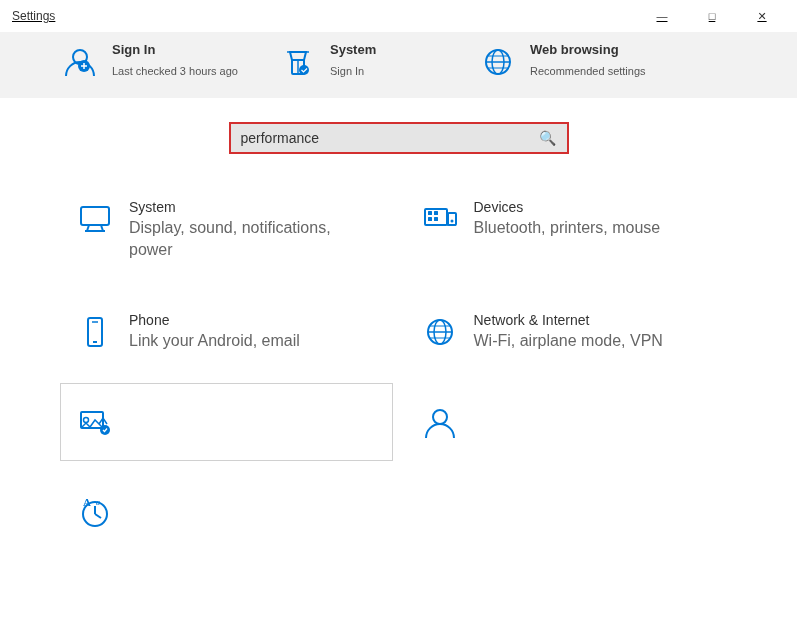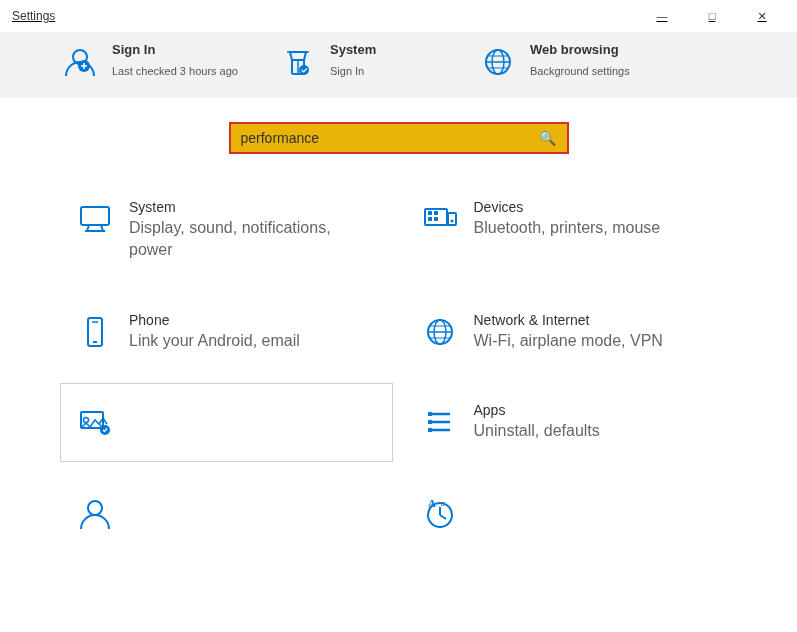--- a/index.html
+++ b/index.html
@@ -80,21 +80,21 @@
     .search-area {
       padding: 24px 60px 16px;
       display: flex;
       justify-content: center;
     }
     .search-box {
       display: flex;
       align-items: center;
       width: 340px;
       border: 2px solid #d32f2f;
-      background: #eab308;
+      background: #e5e5e5;
       padding: 6px 10px;
     }
     .search-input {
       flex: 1;
       border: none;
       outline: none;
       font-size: 14px;
       color: #333;
       font-family: 'Segoe UI', sans-serif;
       background: transparent;
@@ -197,21 +197,21 @@
     <div class="top-item-icon">
       <svg width="36" height="36" viewBox="0 0 36 36" fill="none">
         <circle cx="18" cy="18" r="12" stroke="#0078d7" stroke-width="2" fill="none"></circle>
         <ellipse cx="18" cy="18" rx="6" ry="12" stroke="#0078d7" stroke-width="1.5" fill="none"></ellipse>
         <line x1="6" y1="18" x2="30" y2="18" stroke="#0078d7" stroke-width="1.5"></line>
         <path d="M8 12h20M8 24h20" stroke="#0078d7" stroke-width="1.2"></path>
       </svg>
     </div>
     <div class="top-item-text">
       <div class="label">Web browsing</div>
-      <div class="sublabel">Background settings</div>
+      <div class="sublabel">Recommended settings</div>
     </div>
   </div>
 </div>
 
 <div class="search-area">
   <div class="search-box">
     <input class="search-input" type="text" value="performance" style="">
     <span class="search-icon-wrap">🔍</span>
   </div>
 </div>
@@ -287,36 +287,20 @@
         <rect x="6" y="10" width="22" height="16" rx="1" stroke="#0078d7" stroke-width="2" fill="none"></rect>
         <path d="M24 22l4-6 4 6" fill="none" stroke="#0078d7" stroke-width="1.5"></path>
         <circle cx="11" cy="18" r="2.5" stroke="#0078d7" stroke-width="1.5" fill="none"></circle>
         <path d="M6 26l5-5 4 4 5-7 8 8" stroke="#0078d7" stroke-width="1.5" fill="none"></path>
         <circle cx="30" cy="28" r="5" fill="#0078d7"></circle>
         <path d="M28 28l1.5 1.5L32 26.5" stroke="#fff" stroke-width="1.3" fill="none"></path>
       </svg>
     </div>
   </div>
 
-  <div class="settings-item">
-    <div class="settings-item-icon">
-      <svg width="40" height="40" viewBox="0 0 40 40" fill="none">
-        <line x1="10" y1="12" x2="30" y2="12" stroke="#0078d7" stroke-width="2.5"></line>
-        <line x1="10" y1="20" x2="30" y2="20" stroke="#0078d7" stroke-width="2.5"></line>
-        <line x1="10" y1="28" x2="30" y2="28" stroke="#0078d7" stroke-width="2.5"></line>
-        <rect x="8" y="10" width="4" height="4" rx="0.5" fill="#0078d7"></rect>
-        <rect x="8" y="18" width="4" height="4" rx="0.5" fill="#0078d7"></rect>
-        <rect x="8" y="26" width="4" height="4" rx="0.5" fill="#0078d7"></rect>
-      </svg>
-    </div>
-    <div class="settings-item-text">
-      <div class="item-title">Apps</div>
-      <div class="item-sub">Uninstall, defaults</div>
-    </div>
-  </div>
 
   <div class="settings-item">
     <div class="settings-item-icon">
       <svg width="40" height="40" viewBox="0 0 40 40" fill="none">
         <circle cx="20" cy="15" r="7" stroke="#0078d7" stroke-width="2" fill="none"></circle>
         <path d="M6 36c0-7.732 6.268-14 14-14s14 6.268 14 14" stroke="#0078d7" stroke-width="2" fill="none"></path>
       </svg>
     </div>
   </div>
 

